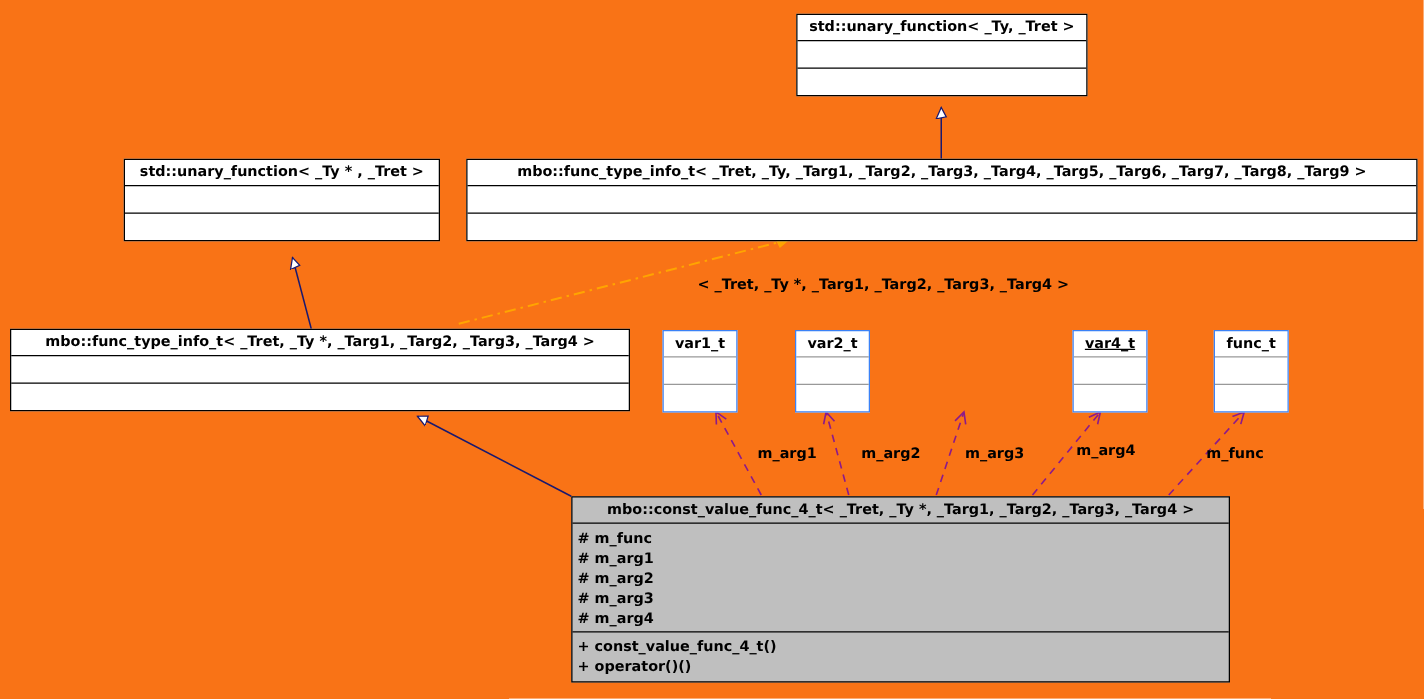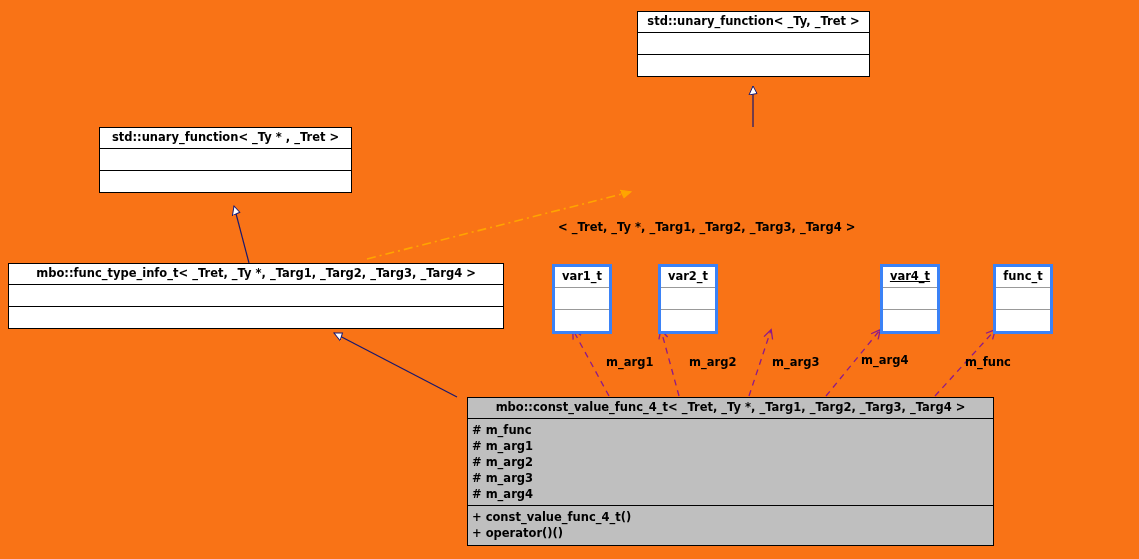--- a/index.html
+++ b/index.html
@@ -55,34 +55,32 @@
     padding: 0 4px;
   }
   .node.empty .compartment {
     height: 21px;
   }
   .node.empty .compartment.attrs {
     height: 22px;
   }
   
   .node.plain {
-    border: 3px solid #3b82f6;
-    margin-left: 22px;
+    border: 1px solid #3b82f6;
   }
   .node.plain .title {
     border-bottom: 1px solid #999999;
   }
   .node.plain .compartment.attrs {
     border-bottom: 1px solid #999999;
   }
   
   .node.current {
     background: #bfbfbf;
     border: 1px solid #000000;
-    margin-left: 10px;
   }
   .node.current .title,
   .node.current .compartment.attrs {
     border-bottom: 1px solid #000000;
   }
   
   .edge-label {
     position: absolute;
     font-family: "DejaVu Sans", sans-serif;
     font-size: 11.5px;
@@ -151,20 +149,25 @@
     <div class="compartment attrs"></div>
     <div class="compartment ops"></div>
   </div>
 
   <div class="node empty" style="left:99px; top:127px; width:253px;">
     <div class="title">std::unary_function&lt; _Ty * , _Tret &gt;</div>
     <div class="compartment attrs"></div>
     <div class="compartment ops"></div>
   </div>
 
+  <div class="node empty" style="left:373px; top:127px; width:761px;">
+    <div class="title">mbo::func_type_info_t&lt; _Tret, _Ty, _Targ1, _Targ2, _Targ3, _Targ4, _Targ5, _Targ6, _Targ7, _Targ8, _Targ9 &gt;</div>
+    <div class="compartment attrs"></div>
+    <div class="compartment ops"></div>
+  </div>
 
   <div class="node empty" style="left:8px; top:263px; width:496px;">
     <div class="title">mbo::func_type_info_t&lt; _Tret, _Ty *, _Targ1, _Targ2, _Targ3, _Targ4 &gt;</div>
     <div class="compartment attrs"></div>
     <div class="compartment ops"></div>
   </div>
 
   <div class="node plain empty" style="left:530px; top:264px; width:60px;">
     <div class="title">var1_t</div>
     <div class="compartment attrs"></div>

